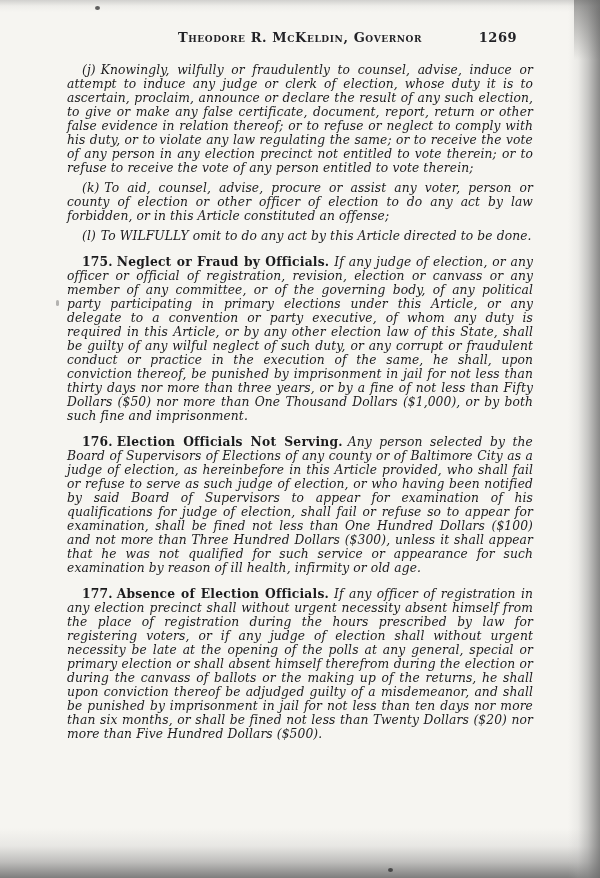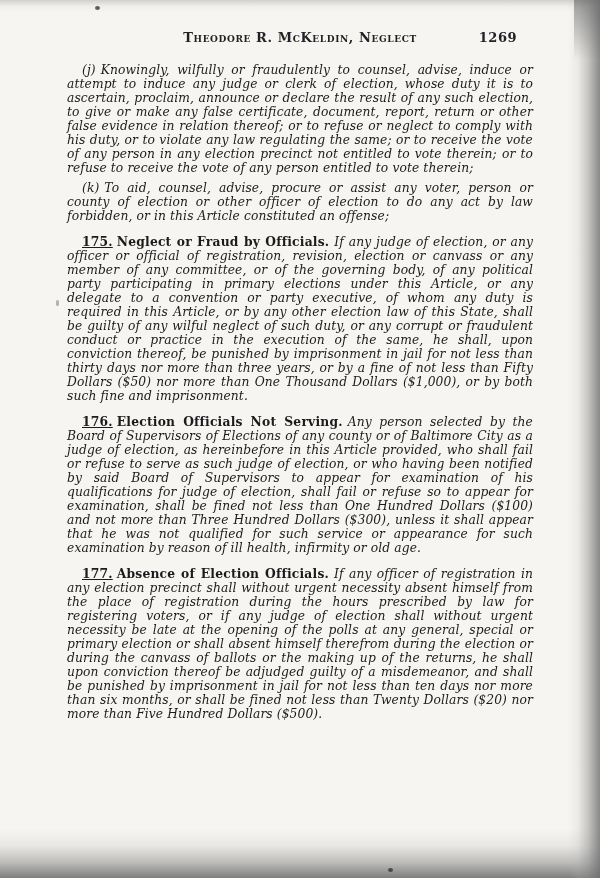--- a/index.html
+++ b/index.html
@@ -58,21 +58,21 @@
     letter-spacing: 0.1px;
     color: #1b1b1d;
   }
   p.para.section { margin-top: 12px; }
   .clause-label { margin-right: 5px; }
   .sec-num, .sec-head {
     font-style: normal;
     font-weight: bold;
     letter-spacing: 0.2px;
   }
-  .sec-num { margin-right: 4px; text-decoration: underline; }
+  .sec-num { margin-right: 4px; }
   .sec-head { margin-right: 5px; }
   .speck {
     position: absolute;
     background: #3a3a3a;
     border-radius: 50%;
   }
   .speck-1 { left: 95px; top: 6px; width: 5px; height: 4px; opacity: .8; }
   .speck-2 { left: 388px; top: 868px; width: 5px; height: 4px; opacity: .85; }
   .speck-3 { left: 56px; top: 300px; width: 3px; height: 6px; opacity: .35; border-radius: 2px; }
 </style>
@@ -81,33 +81,36 @@
 
 <div class="scan-page">
   <div class="corner-shadow"></div>
   <div class="speck speck-1"></div>
   <div class="speck speck-2"></div>
   <div class="speck speck-3"></div>
 
   <div class="content">
 
     <div class="running-head">
-      <span>Theodore R. McKeldin, Neglect</span>
+      <span>Theodore R. McKeldin, Governor</span>
       <span class="page-number">1269</span>
     </div>
 
 
     <p class="para">
       <span class="clause-label">(j)</span><span>Knowingly, wilfully or fraudulently to counsel, advise, induce or attempt to induce any judge or clerk of election, whose duty it is to ascertain, proclaim, announce or declare the result of any such election, to give or make any false certificate, document, report, return or other false evidence in relation thereof; or to refuse or neglect to comply with his duty, or to violate any law regulating the same; or to receive the vote of any person in any election precinct not entitled to vote therein; or to refuse to receive the vote of any person entitled to vote therein;</span>
     </p>
 
     <p class="para">
       <span class="clause-label">(k)</span><span>To aid, counsel, advise, procure or assist any voter, person or county of election or other officer of election to do any act by law forbidden, or in this Article constituted an offense;</span>
     </p>
 
+    <p class="para">
+      <span class="clause-label">(l)</span><span>To WILFULLY omit to do any act by this Article directed to be done.</span>
+    </p>
 
     <p class="para section">
       <span class="sec-num">175.</span><span class="sec-head">Neglect or Fraud by Officials.</span><span>If any judge of election, or any officer or official of registration, revision, election or canvass or any member of any committee, or of the governing body, of any political party participating in primary elections under this Article, or any delegate to a convention or party executive, of whom any duty is required in this Article, or by any other election law of this State, shall be guilty of any wilful neglect of such duty, or any corrupt or fraudulent conduct or practice in the execution of the same, he shall, upon conviction thereof, be punished by imprisonment in jail for not less than thirty days nor more than three years, or by a fine of not less than Fifty Dollars ($50) nor more than One Thousand Dollars ($1,000), or by both such fine and imprisonment.</span>
     </p>
 
     <p class="para section">
       <span class="sec-num">176.</span><span class="sec-head">Election Officials Not Serving.</span><span>Any person selected by the Board of Supervisors of Elections of any county or of Baltimore City as a judge of election, as hereinbefore in this Article provided, who shall fail or refuse to serve as such judge of election, or who having been notified by said Board of Supervisors to appear for examination of his qualifications for judge of election, shall fail or refuse so to appear for examination, shall be fined not less than One Hundred Dollars ($100) and not more than Three Hundred Dollars ($300), unless it shall appear that he was not qualified for such service or appearance for such examination by reason of ill health, infirmity or old age.</span>
     </p>
 
     <p class="para section">

